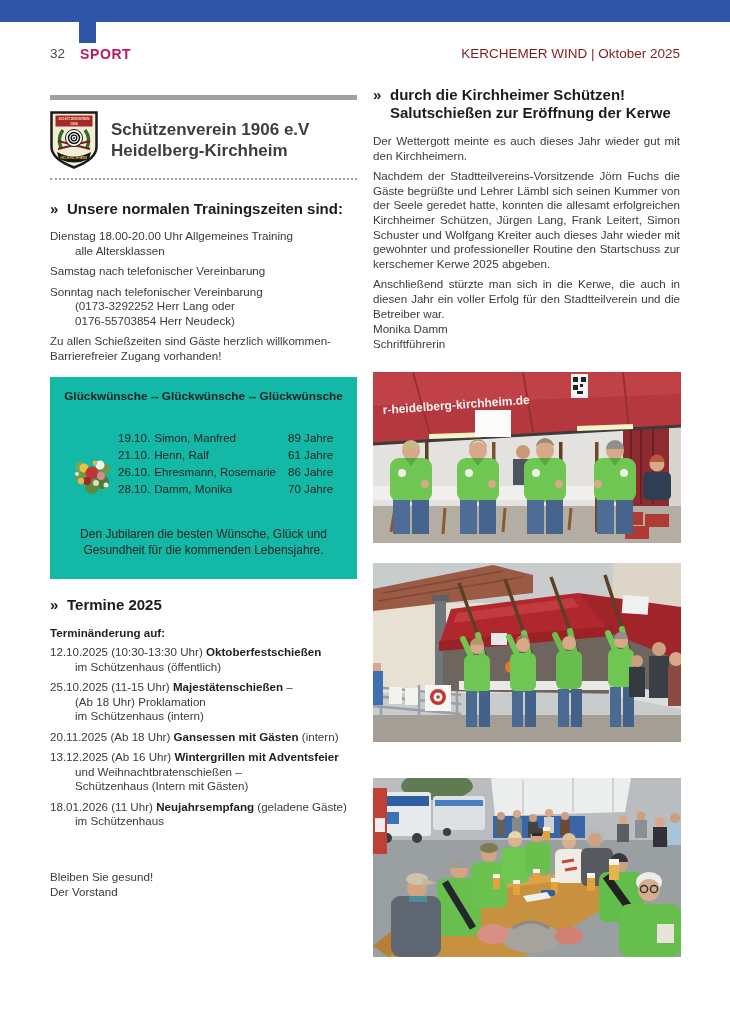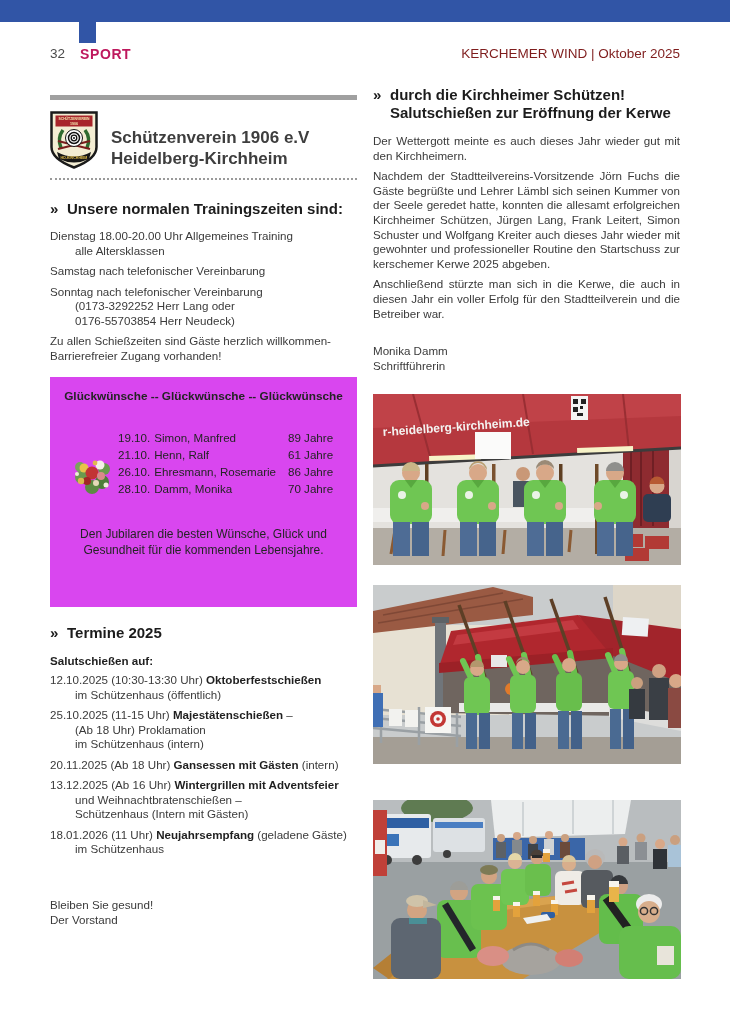--- a/index.html
+++ b/index.html
@@ -9,48 +9,48 @@
   }
   .band{position:absolute;left:0;top:0;width:730px;height:22px;background:#3155a6}
   .tab{position:absolute;left:79px;top:22px;width:17px;height:21px;background:#3155a6}
   .hdr{position:absolute;left:50px;top:46px;width:630px;display:flex;align-items:flex-start}
   .hdr .num{font-size:13.5px;color:#4a4a4a}
   .hdr .sec{font-size:14px;font-weight:bold;color:#be185d;letter-spacing:.6px;margin-left:15px}
   .hdr .mast{margin-left:auto;font-size:13.5px;color:#7f1d1d}
   .colL{position:absolute;left:50px;top:0;width:307px}
   .colR{position:absolute;left:373px;top:0;width:307px}
   .graybar{margin-top:95px;height:5px;background:#a0a0a0}
-  .clubhead{margin-top:11px;display:flex;align-items:flex-end;gap:13px}
+  .clubhead{margin-top:11px;display:flex;align-items:center;gap:13px}
   .clubtitle{font-size:17px;font-weight:bold;color:#3e3e3e;line-height:21px;white-space:nowrap}
   .dotline{margin-top:9px;border-top:2px dotted #9a9a9a}
   .h1{display:flex;font-weight:bold;color:#1c1c1c;font-size:15px;line-height:18px}
   .h1 .mk{flex:0 0 17px}
   .h1 .tx div{white-space:nowrap}
   .training-h{margin-top:20px}
   .t-items{margin-top:11px;font-size:11.6px;line-height:14.5px}
   .t-item{margin-bottom:6px}
   .ln{white-space:nowrap}
   .cont{padding-left:25px}
-  .ybox{margin-top:14px;height:230px;background:#d946ef;position:relative;color:#242424}
+  .ybox{margin-top:14px;height:202px;background:#14b8a6;position:relative;color:#242424}
   .ybox .ttl{padding-top:12px;text-align:center;font-weight:bold;font-size:11.8px;white-space:nowrap}
   .ylist{margin:26px 0 0 68px;font-size:11.6px;line-height:17px}
   .yrow{display:flex}
   .yrow .dn{flex:0 0 170px;white-space:nowrap}
   .yrow .dn .dt{margin-right:4px}
   .flower{position:absolute;left:22px;top:78px}
   .ymsg{margin-top:30px;text-align:center;font-weight:normal;font-size:12px;line-height:15.5px}
   .termine-h{margin-top:17px}
   .note{margin-top:12px;font-weight:bold;font-size:11.6px;color:#1f1f1f}
   .ev{margin-top:6px;font-size:11.6px;line-height:14.5px}
   .ev b{color:#1f1f1f}
   .closing{margin-top:40px;font-size:11.6px;line-height:15px}
   .art-h{margin-top:86px}
   .p{margin-top:6px;font-size:11.6px;line-height:14.6px;text-align:justify}
   .p.first{margin-top:12px}
-  .sig{margin-top:22px;font-size:11.6px;line-height:15px}
+  .sig{font-size:11.6px;line-height:15px}
   .photo{display:block;margin-top:20px}
   .photo.first{margin-top:21px}
   .photo.last{margin-top:36px}
   svg text{font-family:"Liberation Sans",sans-serif}
 </style>
 </head>
 <body>
 
 <div class="band"></div>
 <div class="tab"></div>
@@ -152,21 +152,21 @@
     <div class="ymsg">
       <div>Den Jubilaren die besten Wünsche, Glück und</div>
       <div>Gesundheit für die kommenden Lebensjahre.</div>
     </div>
   </div>
 
   <div class="h1 termine-h">
     <span class="mk">»</span>
     <span class="tx">Termine 2025</span>
   </div>
-  <div class="note">Salutschießen auf:</div>
+  <div class="note">Terminänderung auf:</div>
 
   <div>
     <div class="ev">
       <div class="ln"><span>12.10.2025 (10:30-13:30 Uhr) </span><b>Oktoberfestschießen</b><span></span></div>
       <div class="ln cont">im Schützenhaus (öffentlich)</div>
     </div>
     <div class="ev">
       <div class="ln"><span>25.10.2025 (11-15 Uhr) </span><b>Majestätenschießen</b><span> –</span></div>
       <div class="ln cont">(Ab 18 Uhr) Proklamation</div>
       <div class="ln cont">im Schützenhaus (intern)</div>

